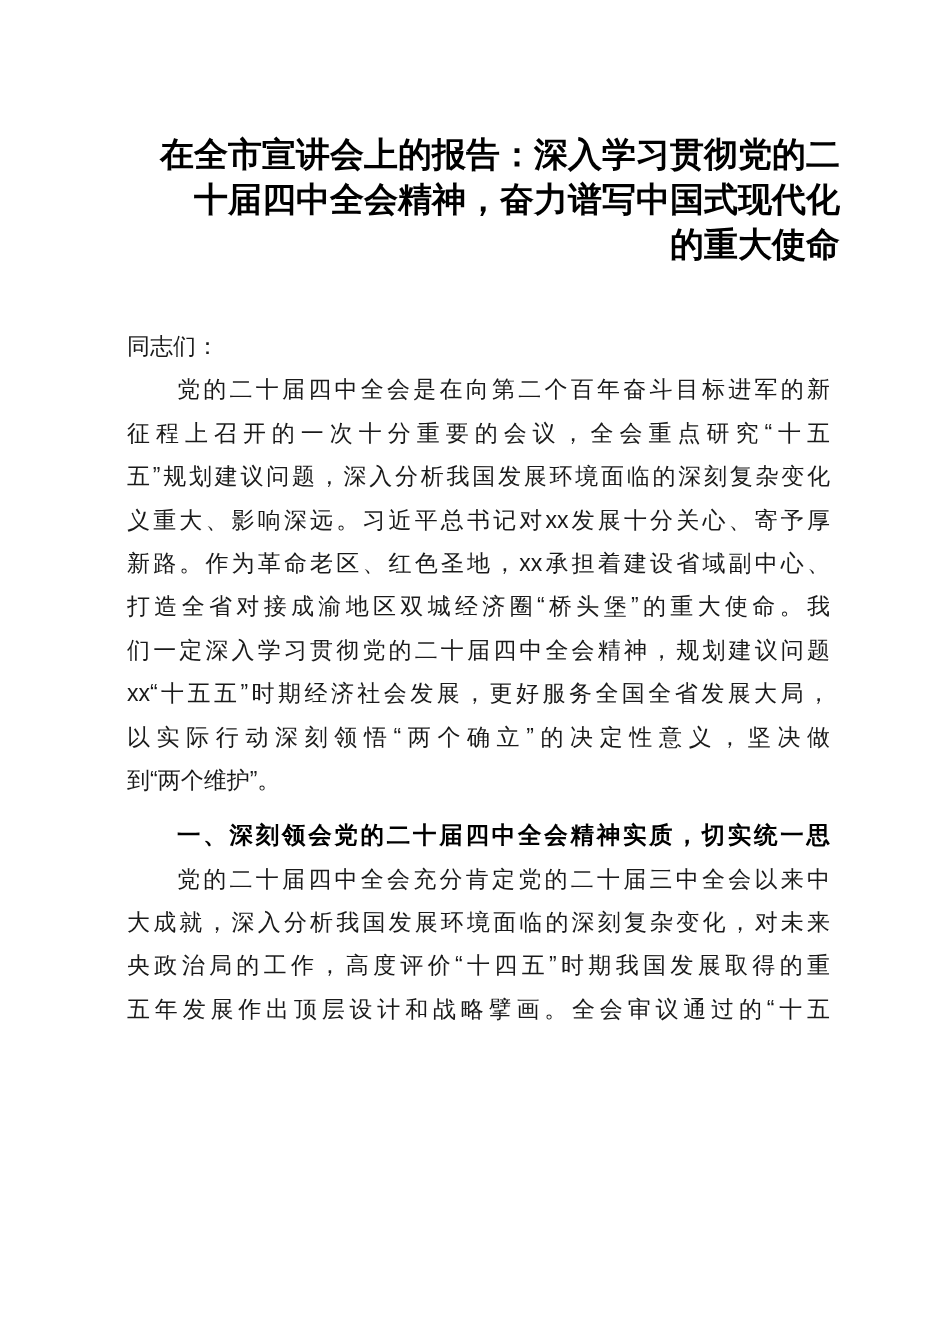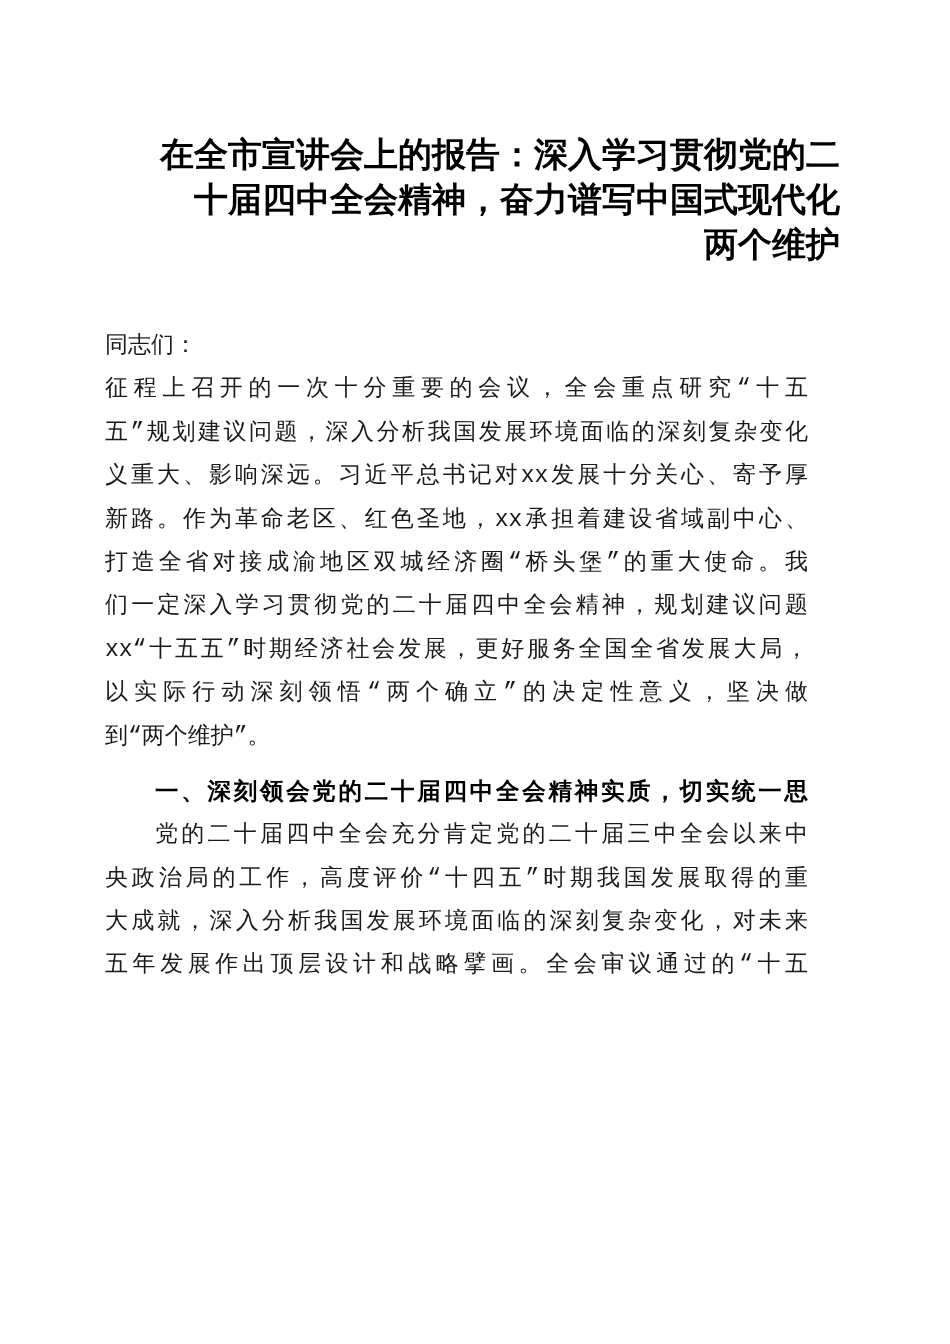--- a/index.html
+++ b/index.html
@@ -33,24 +33,24 @@
     line-height: 45px;
     color: #000000;
     letter-spacing: 0px;
   }
   .title .tl {
     display: block;
     white-space: nowrap;
   }
   .body {
     position: absolute;
-    left: 105px;
+    left: 127px;
     top: 325px;
     width: 703px;
-    font-family: Liberation Mono, monospace;
+    font-family: Liberation Sans, sans-serif;
     font-size: 23px;
     color: #1a1a1a;
   }
   .ln {
     display: block;
     height: 43.4px;
     line-height: 43.4px;
     white-space: nowrap;
     text-align: justify;
     text-align-last: justify;
@@ -69,43 +69,44 @@
   }
 </style>
 </head>
 <body>
 
 <div class="page">
 
   <div class="title">
     <span class="tl">在全市宣讲会上的报告：深入学习贯彻党的二</span>
     <span class="tl">十届四中全会精神，奋力谱写中国式现代化</span>
-    <span class="tl">两个维护</span>
+    <span class="tl">的重大使命</span>
   </div>
 
   <div class="body">
     <span class="ln last">同志们：</span>
 
     <div>
+      <span class="ln indent">党的二十届四中全会是在向第二个百年奋斗目标进军的新</span>
       <span class="ln">征程上召开的一次十分重要的会议，全会重点研究“十五</span>
       <span class="ln">五”规划建议问题，深入分析我国发展环境面临的深刻复杂变化</span>
       <span class="ln">义重大、影响深远。习近平总书记对xx发展十分关心、寄予厚</span>
       <span class="ln">新路。作为革命老区、红色圣地，xx承担着建设省域副中心、</span>
       <span class="ln">打造全省对接成渝地区双城经济圈“桥头堡”的重大使命。我</span>
       <span class="ln">们一定深入学习贯彻党的二十届四中全会精神，规划建议问题</span>
       <span class="ln">xx“十五五”时期经济社会发展，更好服务全国全省发展大局，</span>
       <span class="ln">以实际行动深刻领悟“两个确立”的决定性意义，坚决做</span>
       <span class="ln last">到“两个维护”。</span>
     </div>
 
     <div style="margin-top:12px;">
       <span class="ln head indent">一、深刻领会党的二十届四中全会精神实质，切实统一思</span>
     </div>
 
     <div>
       <span class="ln indent">党的二十届四中全会充分肯定党的二十届三中全会以来中</span>
+      <span class="ln">大成就，深入分析我国发展环境面临的深刻复杂变化，对未来</span>
       <span class="ln">央政治局的工作，高度评价“十四五”时期我国发展取得的重</span>
-      <span class="ln">大成就，深入分析我国发展环境面临的深刻复杂变化，对未来</span>
       <span class="ln">五年发展作出顶层设计和战略擘画。全会审议通过的“十五</span>
     </div>
   </div>
 
 </div>
 
 </body></html>

